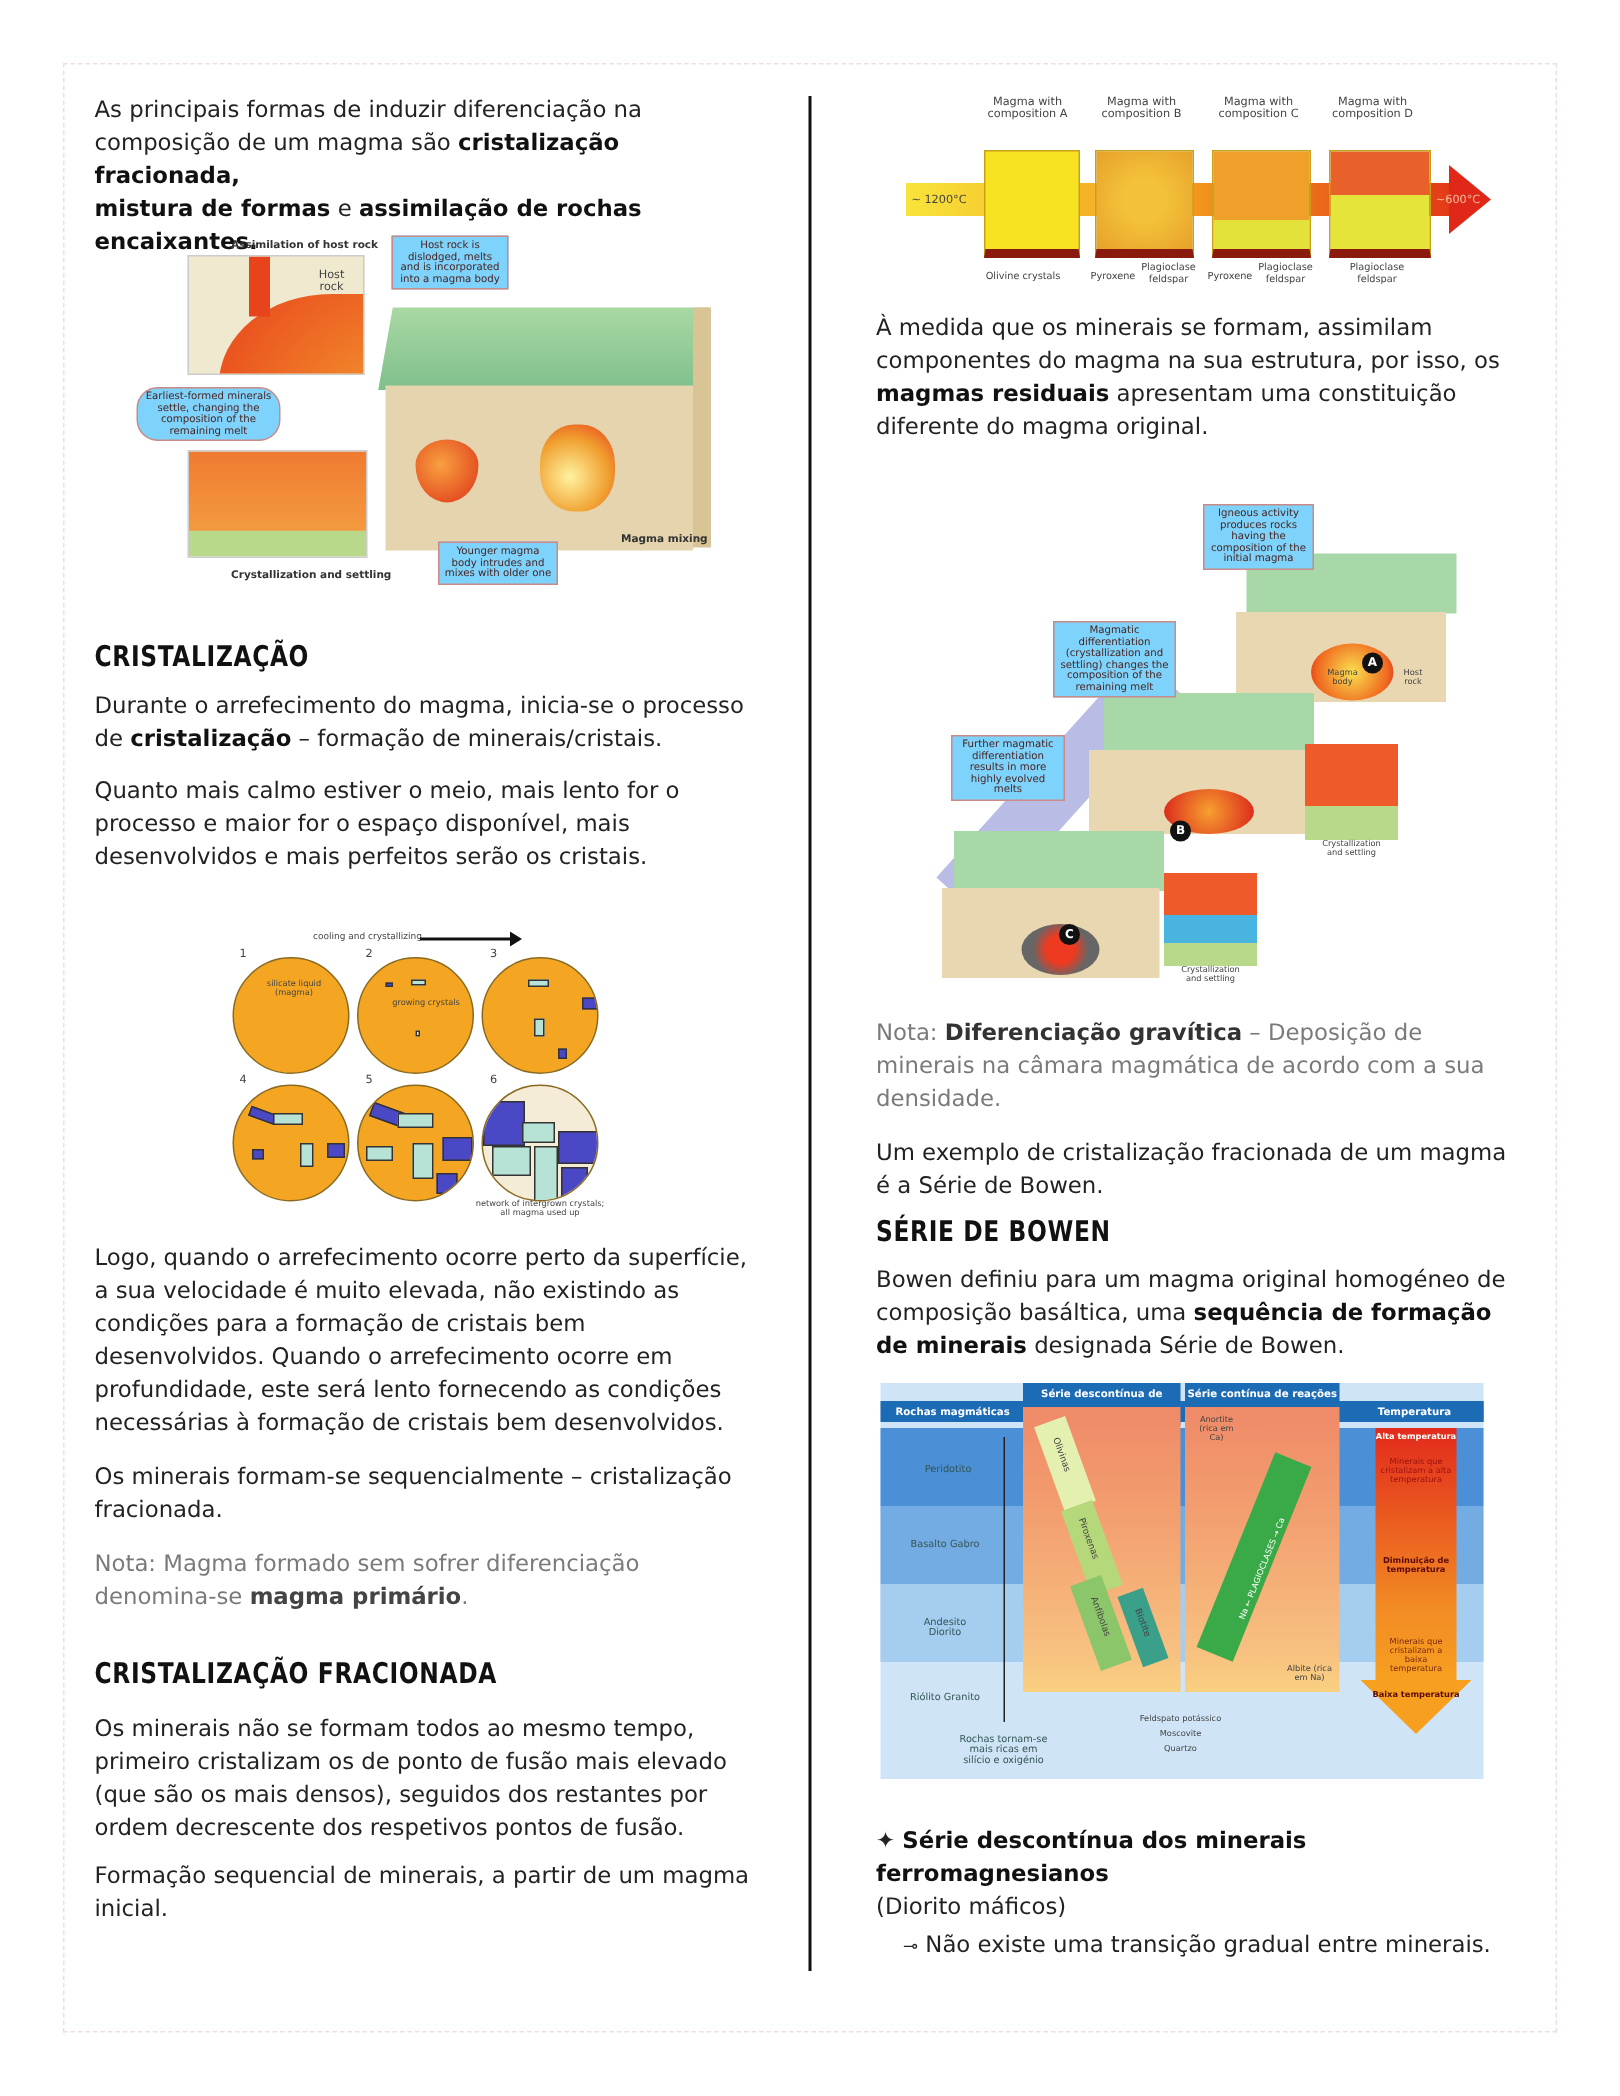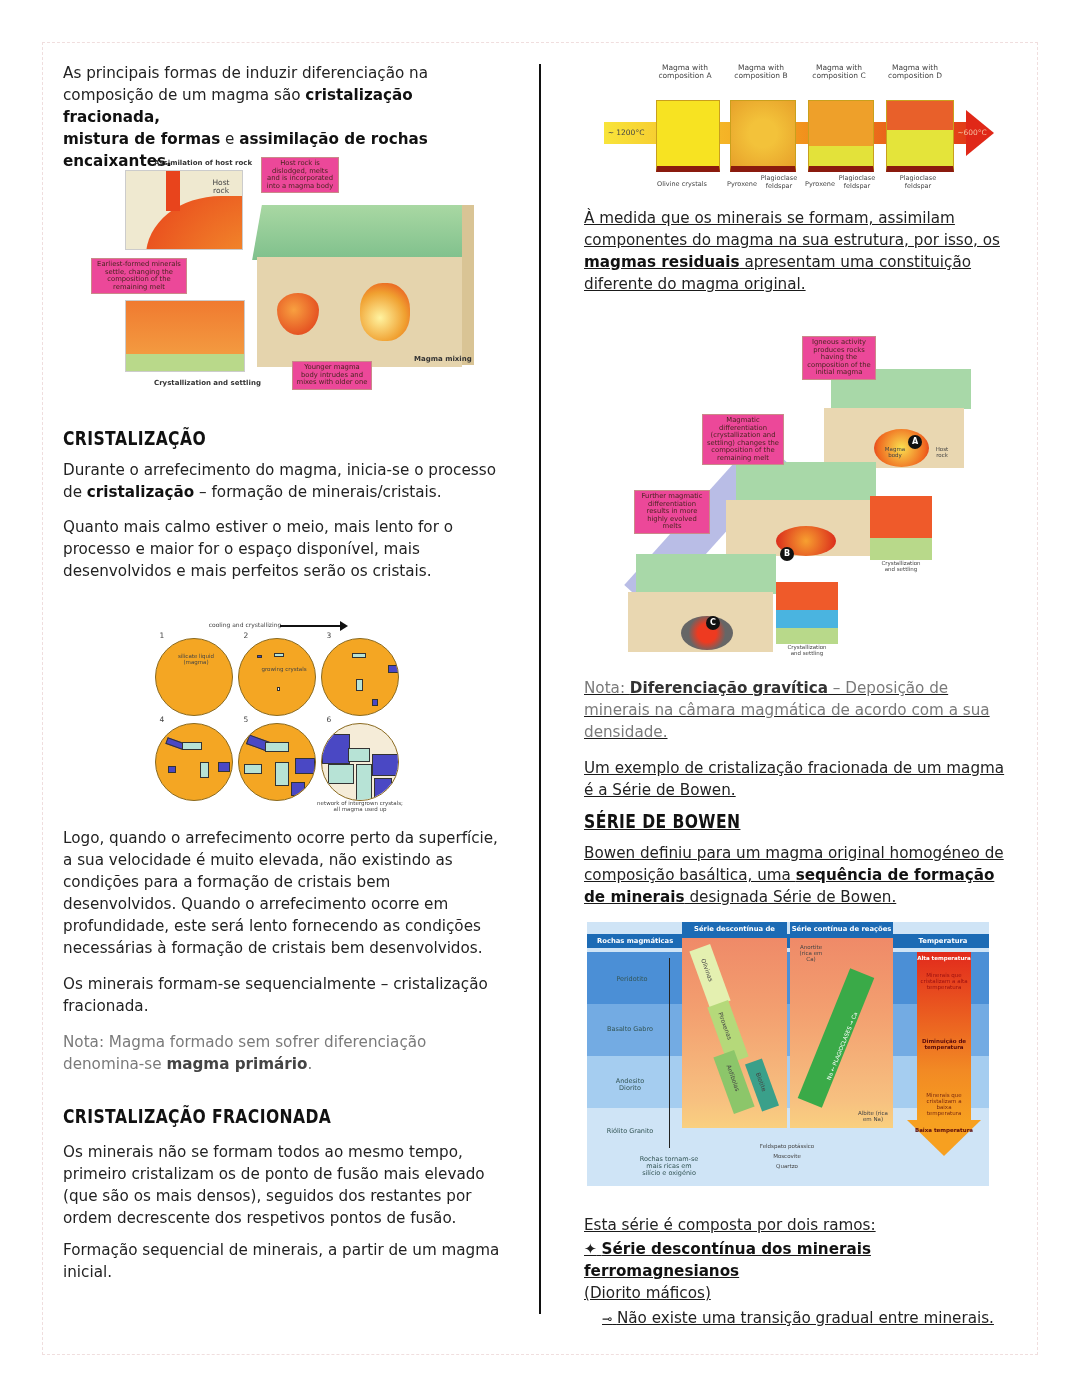--- a/index.html
+++ b/index.html
@@ -5,32 +5,32 @@
   * { box-sizing: border-box; margin: 0; padding: 0; }
   html, body { width: 1080px; height: 1397px; background: #ffffff; overflow: hidden; }
   body { font-family: "DejaVu Sans", sans-serif; color: #1a1a1a; position: relative; }
   .page {
     position: absolute; left: 42px; top: 42px; width: 996px; height: 1313px;
     border: 1px dashed #f0dede; background: #fff;
   }
   .col-divider { position: absolute; left: 539px; top: 64px; width: 2px; height: 1250px; background: #111; }
   .col { position: absolute; }
   .col-left { left: 63px; top: 62px; width: 440px; }
-  .col-right { left: 584px; top: 62px; width: 430px; text-decoration: underline; }
+  .col-right { left: 584px; top: 62px; width: 430px; }
   p, .para { font-size: 15.2px; line-height: 22px; color: #222; }
   .muted { color: #7a7a7a; }
   b { font-weight: bold; color: #111; }
   h2 {
     font-family: "DejaVu Sans", sans-serif; font-weight: bold;
     font-size: 19px; letter-spacing: 0.5px; color: #111; transform: scaleX(0.82); transform-origin: left;
   }
   .abs { position: absolute; }
   .fig { position: absolute; }
   .lbl-box {
-    position: absolute; background: #ec4899; border: 1px solid #c98a88; color: #4a2420;
+    position: absolute; background: #7dd3fc; border: 1px solid #c98a88; color: #4a2420;
     font-size: 6.8px; line-height: 7.5px; text-align: center; padding: 2px 3px;
   }
   .small-lbl { position: absolute; font-size: 7px; color: #333; font-weight: bold; padding-left: 19px; }
   .tiny { position: absolute; font-size: 7.5px; color: #444; line-height: 8px; text-align: center; }
   .circle {
     position: absolute; width: 78px; height: 78px; border-radius: 50%;
     background: #f4a623; border: 1px solid #8a6a20; overflow: hidden;
   }
   .crys { position: absolute; border: 1px solid #333; }
   .cb { background: #b7e3d6; }
@@ -55,21 +55,21 @@
 </div>
 
 <div class="fig" style="left:85px; top:153px; width:390px; height:245px;">
   <div class="small-lbl" style="left:50px; top:6px;">Assimilation of host rock</div>
   <div class="abs" style="left:40px; top:17px; width:118px; height:80px; background:#efe9d0; border:1px solid #ccc; overflow:hidden;">
     <div class="abs" style="left:20px; top:25px; width:150px; height:120px; background:radial-gradient(circle at 80% 80%, #f5a030, #e8441c); border-radius:50% 0 0 0;"></div>
     <div class="abs" style="left:40px; top:0; width:14px; height:40px; background:#e8441c;"></div>
     <div class="tiny" style="left:80px; top:8px; width:30px;">Host rock</div>
   </div>
   <div class="lbl-box" style="left:176px; top:4px; width:78px;">Host rock is dislodged, melts and is incorporated into a magma body</div>
-  <div class="lbl-box" style="left:6px; top:105px; width:96px;">Earliest-formed minerals settle, changing the composition of the remaining melt</div>
+  <div class="lbl-box" style="left:6px; top:105px; width:96px;border-radius:14px;">Earliest-formed minerals settle, changing the composition of the remaining melt</div>
   <div class="abs" style="left:40px; top:147px; width:120px; height:72px; background:linear-gradient(#f07a30 0%, #f39a40 75%, #b9d98a 76%, #b9d98a 100%); border:1px solid #ccc;"></div>
   <div class="small-lbl" style="left:50px; top:226px;">Crystallization and settling</div>
 
   <div class="abs" style="left:172px; top:52px; width:210px; height:55px; background:linear-gradient(#a9d8a3,#7fc08c); transform:skewX(-10deg);"></div>
   <div class="abs" style="left:172px; top:104px; width:205px; height:110px; background:#e5d4ad;"></div>
   <div class="abs" style="left:377px; top:52px; width:12px; height:160px; background:#d9c495;"></div>
   <div class="abs" style="left:192px; top:140px; width:42px; height:42px; border-radius:50% 50% 50% 50% / 40% 40% 60% 60%; background:radial-gradient(circle at 40% 40%, #f8a040, #dd3316);"></div>
   <div class="abs" style="left:275px; top:130px; width:50px; height:58px; border-radius:45%; background:radial-gradient(circle at 40% 60%, #fff3a0, #f0a030 55%, #e63b1a);"></div>
   <div class="lbl-box" style="left:207px; top:208px; width:80px;">Younger magma body intrudes and mixes with older one</div>
   <div class="small-lbl" style="left:310px; top:202px;">Magma mixing</div>
@@ -257,21 +257,20 @@
   <div class="abs" style="left:330px; top:30px; width:54px; height:170px; background:linear-gradient(#e22a1c,#f28a24 70%,#f7a020);"></div>
   <div class="abs" style="left:320px; top:198px; width:0; height:0; border-top:36px solid #f7a020; border-left:37px solid transparent; border-right:37px solid transparent;"></div>
   <div class="tiny" style="left:330px; top:32px; width:54px; font-size:5.5px; color:#fff; font-weight:bold;">Alta temperatura</div>
   <div class="tiny" style="left:332px; top:50px; width:50px; font-size:5.5px; line-height:6px; color:#9a1010;">Minerais que cristalizam a alta temperatura</div>
   <div class="tiny" style="left:332px; top:116px; width:50px; font-size:5.5px; line-height:6px; color:#5a0a0a; font-weight:bold;">Diminuição de temperatura</div>
   <div class="tiny" style="left:332px; top:170px; width:50px; font-size:5.5px; line-height:6px; color:#7a2a10;">Minerais que cristalizam a baixa temperatura</div>
   <div class="tiny" style="left:326px; top:204px; width:62px; font-size:5.5px; color:#5a0a0a; font-weight:bold;">Baixa temperatura</div>
 </div>
 
 <div class="col col-right" style="top:1214px;">
-  <p>Esta série é composta por dois ramos:</p>
   <p style="margin-top:2px;">
     <span>✦</span>
     <b>Série descontínua dos minerais ferromagnesianos</b><br>
     <span>(Diorito máficos)</span>
   </p>
   <p style="margin-top:3px; padding-left:18px;">
     <span style="font-size:12px;">⊸</span>
     <span>Não existe uma transição gradual entre minerais.</span>
   </p>
 </div>

